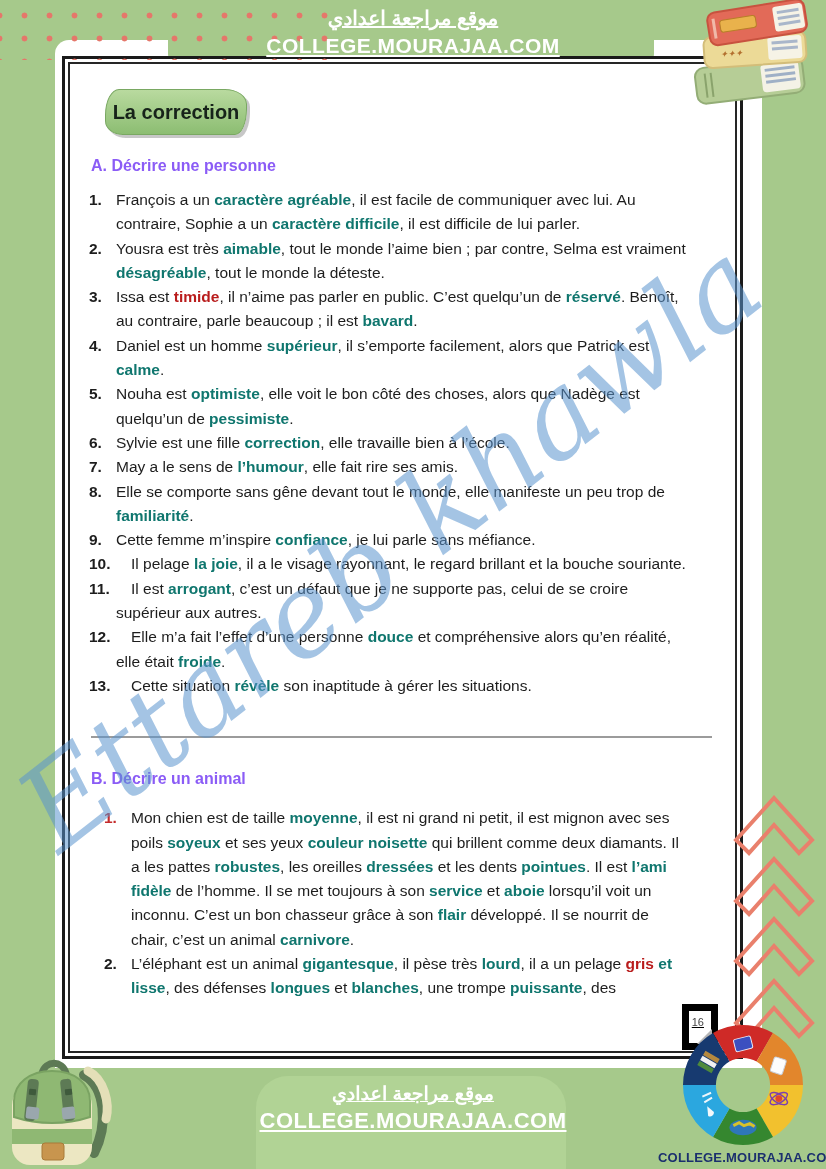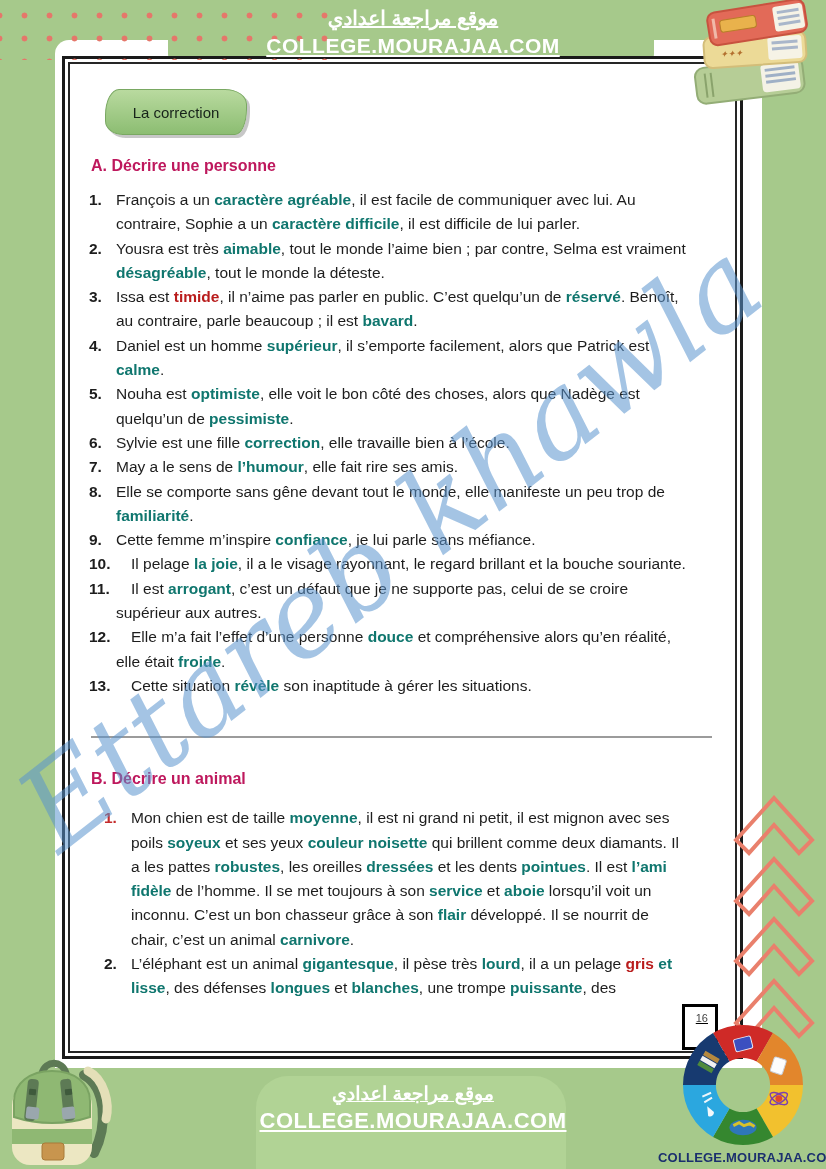--- a/index.html
+++ b/index.html
@@ -25,40 +25,40 @@
   .doc{position:absolute;left:62px;top:56px;width:681px;height:1003px;background:#fff;
        border:3px solid #1a1a1a;box-shadow:inset 0 0 0 3px #ffffff,inset 0 0 0 5px #262626;
        z-index:3;box-sizing:border-box;overflow:hidden;}
   .doc-content{position:relative;height:100%;padding:24px 24px 0 24px;box-sizing:border-box;}
 
   .banner{width:140px;height:44px;margin:6px 0 0 16px;
           background:linear-gradient(180deg,#b9da9f,#8cbd72);
           border:1px solid #79a862;border-radius:14px 22px 12px 18px / 26px 15px 26px 14px;
           box-shadow:3px 3px 0 rgba(130,130,130,.45);
           display:flex;align-items:center;justify-content:center;
-          font-size:15px;font-weight:normal;color:#17231a;text-align:right;}
-
-  .h-a,.h-b{margin:22px 0 0 2px;font-size:16px;font-weight:bold;color:#be185d;}
+          font-size:20px;font-weight:bold;color:#17231a;text-align:right;}
+
+  .h-a,.h-b{margin:22px 0 0 2px;font-size:16px;font-weight:bold;color:#8b5cf6;}
   .h-b{margin-top:32px;}
 
   .list{margin-top:13px;font-size:15.5px;line-height:24.3px;color:#1d1d1d;}
   .item{display:flex;}
   .num{flex:0 0 27px;font-weight:bold;}
   .num.red{color:#c42b2b;}
   .txt{flex:1;padding-right:26px;display:block;}
   .item.w2 .txt{text-indent:15px;}
   .s-r{color:#0f766e;font-weight:bold;}
   .s-b{font-weight:bold;color:#b91c1c;}
   #list-b{padding-left:15px;margin-top:18px;}
   #list-b .txt{padding-right:32px;}
 
   .divider{height:2px;background:#9b9b9b;margin:38px 4px 0 2px;}
 
   .page-corner{position:absolute;right:22px;bottom:6px;width:36px;height:46px;background:#fff;
-               border:3px solid #000000;z-index:4;box-sizing:border-box;text-decoration:underline;}
+               border:7px solid #000000;z-index:4;box-sizing:border-box;text-decoration:underline;}
   .page-corner:after{content:"";position:absolute;right:-1px;bottom:-1px;width:0;height:0;
                border-style:solid;border-width:0 0 15px 15px;
                border-color:transparent transparent #b5b5b5 transparent;}
   .page-num{font-size:11px;color:#444;text-align:right;padding:5px 7px 0 0;}
 
   .watermark{position:absolute;left:-90px;top:488px;width:960px;text-align:center;
              transform:rotate(-38deg);font-family:"DejaVu Serif",serif;font-style:italic;
              font-size:116px;color:rgba(90,148,205,.55);z-index:6;white-space:nowrap;
              pointer-events:none;line-height:1;}
 

